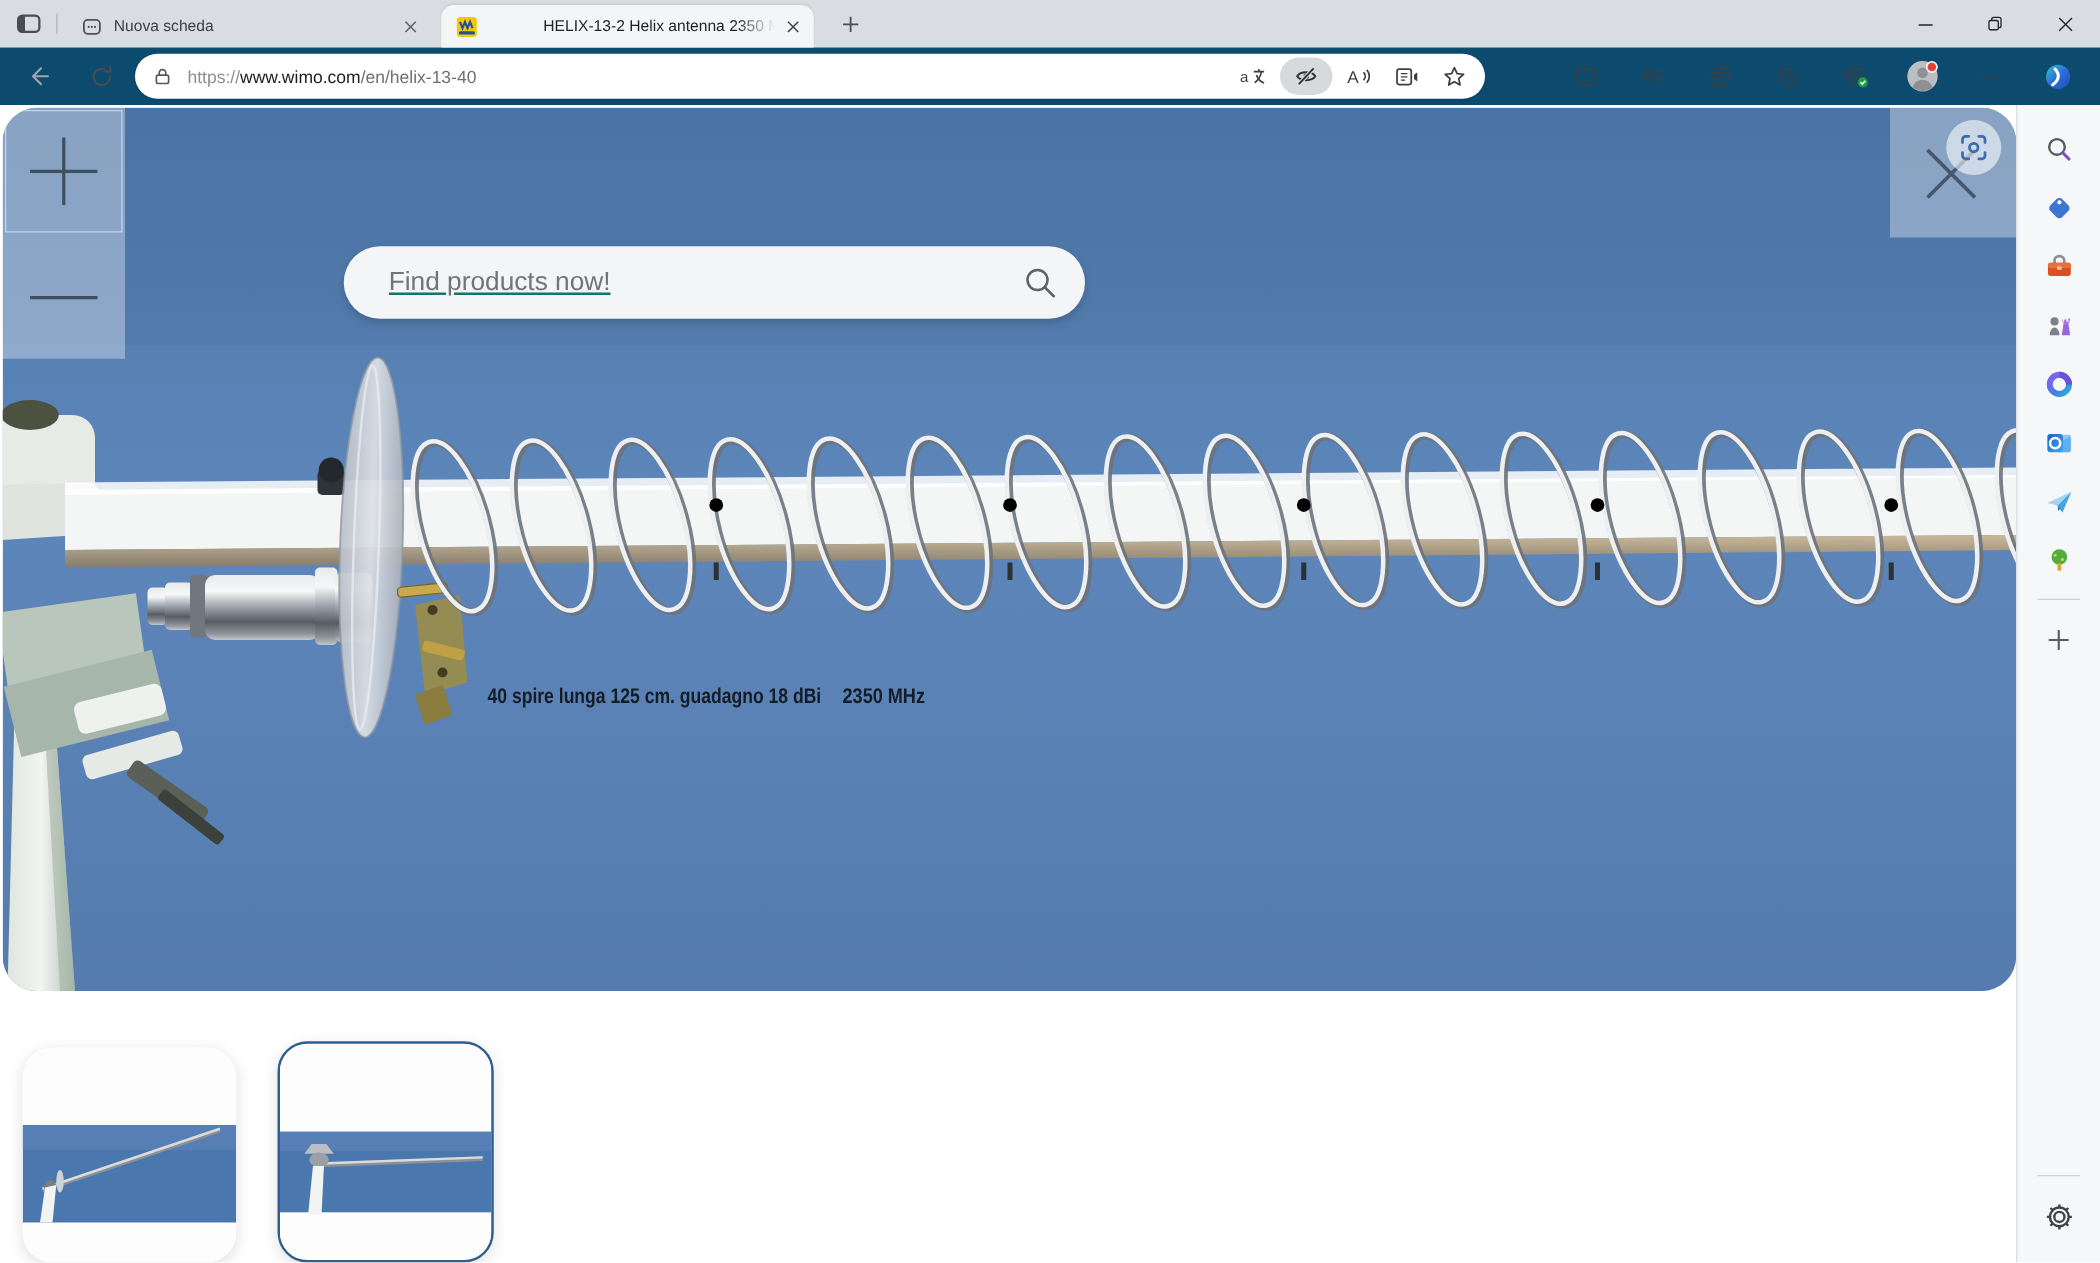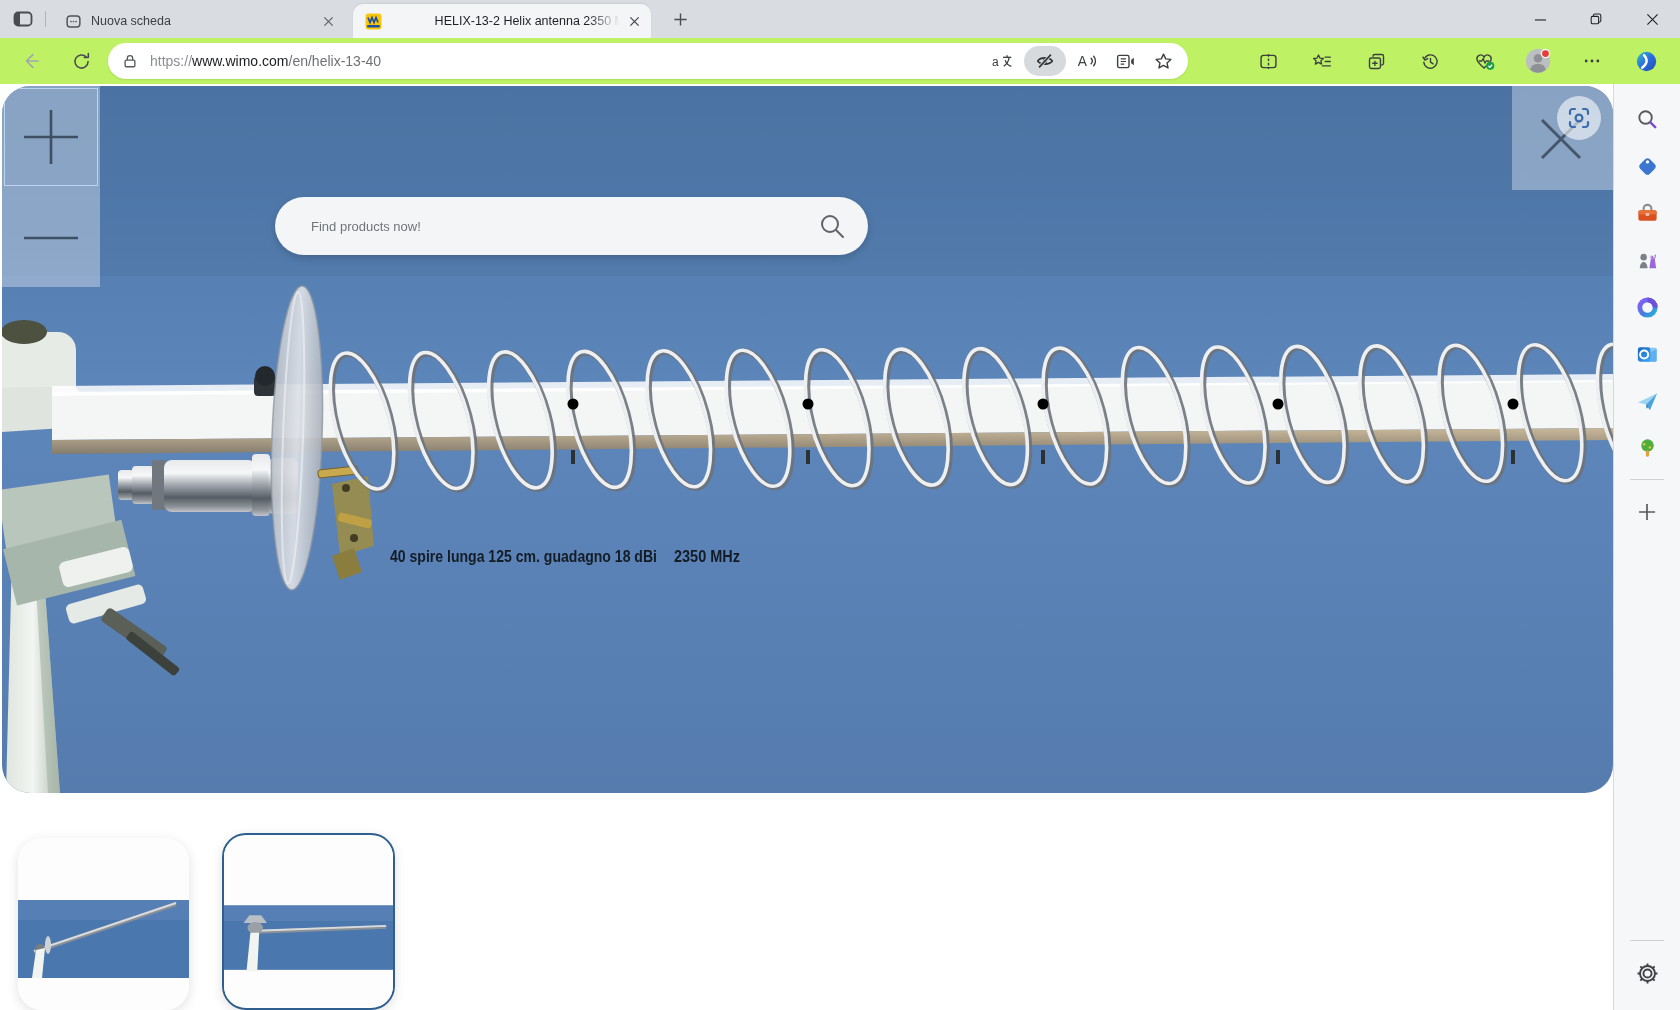--- a/index.html
+++ b/index.html
@@ -14,21 +14,21 @@
   .tab.active { background:#f4f5f7; width:298px; margin-left:8px; color:#1d2125; box-shadow:0 -1px 2px rgba(0,0,0,.06);text-align:right; }
   .tab .fav { width:17px; height:17px; flex:0 0 auto; display:flex; align-items:center; justify-content:center; }
   .tab .label { flex:1; font-size:12.5px; margin-left:9px; white-space:nowrap; overflow:hidden;
       -webkit-mask-image:linear-gradient(90deg,#000 84%,transparent 98%); mask-image:linear-gradient(90deg,#000 84%,transparent 98%); }
   .tab .close { width:18px; height:18px; border-radius:4px; display:flex; align-items:center; justify-content:center; flex:0 0 auto; }
   .newtab { width:30px; height:30px; margin-left:14px; display:flex; align-items:center; justify-content:center; border-radius:6px; }
   .wincontrols { margin-left:auto; display:flex; height:38px; }
   .winbtn { width:56px; height:38px; display:flex; align-items:center; justify-content:center; color:#1f2326; }
 
   
-  .toolbar { height:46px; background:#bef264; display:flex; align-items:center; padding:0 10px 0 14px; }
+  .toolbar { height:46px; background:#0c4a6e; display:flex; align-items:center; padding:0 10px 0 14px; }
   .tbtn { width:34px; height:34px; border-radius:8px; display:flex; align-items:center; justify-content:center; color:#4a4d50; flex:0 0 auto; }
   .tbtn.back { color:#a4a7aa; margin-right:16px; }
   .address { width:1080px; height:36px; background:#fff; border-radius:18px; display:flex; align-items:center; padding:0 8px 0 14px; margin-left:10px; box-shadow:0 1px 2px rgba(0,0,0,.10); }
   .address .url { font-size:14px; margin-left:12px; white-space:nowrap; }
   .url .scheme { color:#8b8e92; }
   .url .host { color:#1b1e21; }
   .url .path { color:#6d7074; }
   .addr-icons { margin-left:auto; display:flex; align-items:center; gap:4px; }
   .abtn { width:34px; height:30px; display:flex; align-items:center; justify-content:center; color:#3c3f42; border-radius:15px; }
   .abtn.pill { background:#d7dadd; width:42px; }
@@ -42,21 +42,21 @@
 
   .zoom-panel { position:absolute; left:0; top:0; width:98px; height:201px; background:rgba(255,255,255,.34); display:flex; flex-direction:column; }
   .zoom-in { height:98px; margin:2px; border:1px solid rgba(195,217,242,.9); display:flex; align-items:center; justify-content:center; }
   .zoom-out { flex:1; display:flex; align-items:center; justify-content:center; }
 
   .close-panel { position:absolute; right:0; top:0; width:101px; height:104px; background:rgba(255,255,255,.34); border-radius:0 28px 0 0; }
   .lb-close { position:absolute; left:24px; top:28px; width:50px; height:50px; display:flex; align-items:center; justify-content:center; }
   .vs-btn { position:absolute; right:12px; top:10px; width:44px; height:44px; border-radius:50%; background:rgba(255,255,255,.58); display:flex; align-items:center; justify-content:center; }
 
   .search-pill { position:absolute; left:273px; top:111px; width:593px; height:58px; border-radius:29px; background:#f4f5f6; box-shadow:0 3px 8px rgba(0,0,0,.18); display:flex; align-items:center; padding:0 22px 0 36px; }
-  .search-pill input { flex:1; border:none; outline:none; background:transparent; font-size:13px; color:#0f766e; font-family:"Liberation Sans",sans-serif; }
+  .search-pill input { flex:1; border:none; outline:none; background:transparent; font-size:21px; color:#0f766e; font-family:"Liberation Sans",sans-serif;text-decoration:underline; }
   .search-pill input::placeholder { color:#70757a; }
 
   .thumb { position:absolute; background:#fff; border-radius:24px; overflow:hidden; box-shadow:0 3px 12px rgba(0,0,0,.12); }
   .thumb.t1 { left:18px; top:754px; width:171px; height:172px; }
   .thumb.t2 { left:222px; top:749px; width:173px; height:177px; border:2px solid #2e5f8f; }
   .thumb svg { display:block; width:100%; height:100%; }
 
   
   .sidebar { position:absolute; right:0; top:84px; bottom:0; width:67px; background:#f6f7f8; border-left:1px solid #d8d9db; display:flex; flex-direction:column; align-items:center; padding-top:15px; }
   .sb-btn { width:40px; height:40px; display:flex; align-items:center; justify-content:center; margin-bottom:7px; border-radius:8px; }

